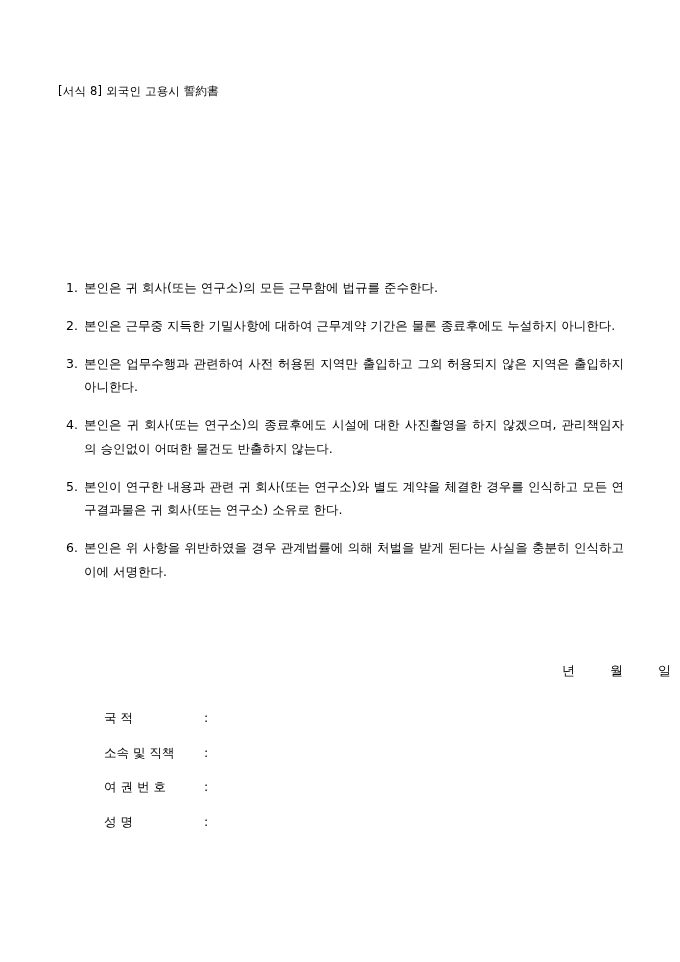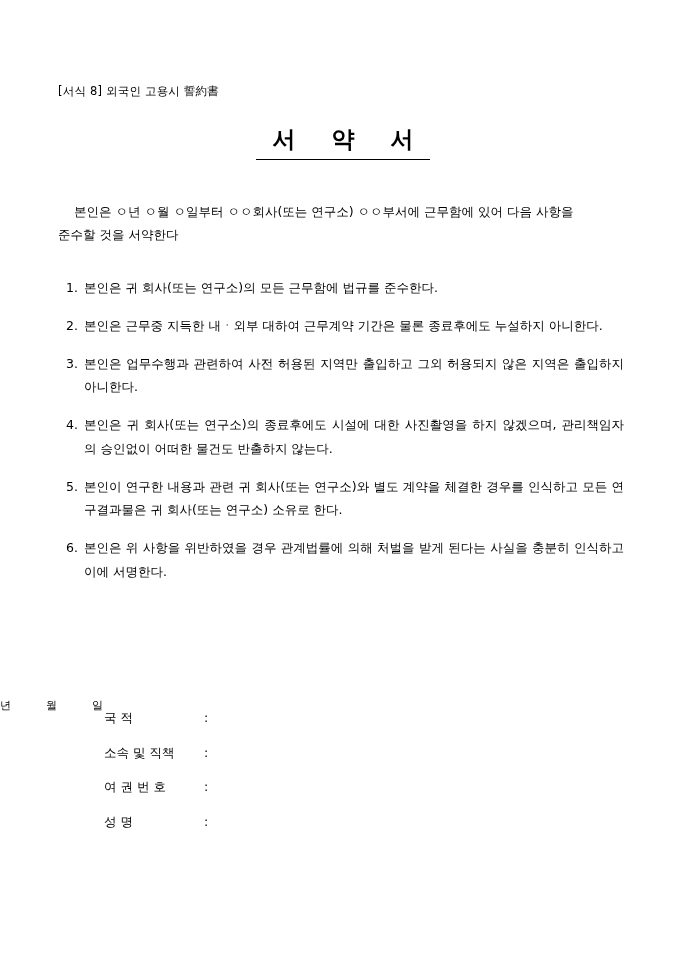--- a/index.html
+++ b/index.html
@@ -79,24 +79,23 @@
   }
   .clause .body {
     flex: 1 1 auto;
     text-align: justify;
   }
   .date-line {
     position: absolute;
     left: 0;
     right: 0;
     top: 662px;
-    text-align: left;
-    font-size: 11px;
+    text-align: right;
+    font-size: 13px;
     letter-spacing: 1px;
-    margin-top: 36px;
   }
   .date-line .gap {
     display: inline-block;
     width: 34px;
   }
   .sign-block {
     position: absolute;
     left: 88px;
     top: 712px;
     font-size: 12.5px;
@@ -122,35 +121,30 @@
     margin-left: 4px;
   }
 </style>
 </head>
 <body>
 
 <div class="page">
 
   <div class="form-code">[서식 8] 외국인 고용시 誓約書</div>
 
-  <div class="doc-title"><span>서 약 서</span></div>
 
-  <div class="intro">
-    <div class="ind">본인은    ㅇ년  ㅇ월  ㅇ일부터    ㅇㅇ회사(또는 연구소)  ㅇㅇ부서에 근무함에 있어 다음 사항을</div>
-    <div>준수할 것을 서약한다</div>
-  </div>
 
   <div class="clauses">
     <div class="clause">
       <div class="num">1.</div>
       <div class="body">본인은   귀 회사(또는 연구소)의 모든 근무함에 법규를 준수한다.</div>
     </div>
     <div class="clause">
       <div class="num">2.</div>
-      <div class="body">본인은 근무중 지득한 내ㆍ외부 대하여 근무계약 기간은 물론 종료후에도  누설하지 아니한다.</div>
+      <div class="body">본인은 근무중 지득한 기밀사항에 대하여 근무계약 기간은 물론 종료후에도  누설하지 아니한다.</div>
     </div>
     <div class="clause">
       <div class="num">3.</div>
       <div class="body">본인은 업무수행과 관련하여 사전 허용된 지역만 출입하고 그외 허용되지 않은 지역은 출입하지 아니한다.</div>
     </div>
     <div class="clause">
       <div class="num">4.</div>
       <div class="body">본인은 귀 회사(또는 연구소)의 종료후에도 시설에 대한 사진촬영을 하지 않겠으며, 관리책임자의 승인없이 어떠한 물건도 반출하지 않는다.</div>
     </div>
     <div class="clause">

